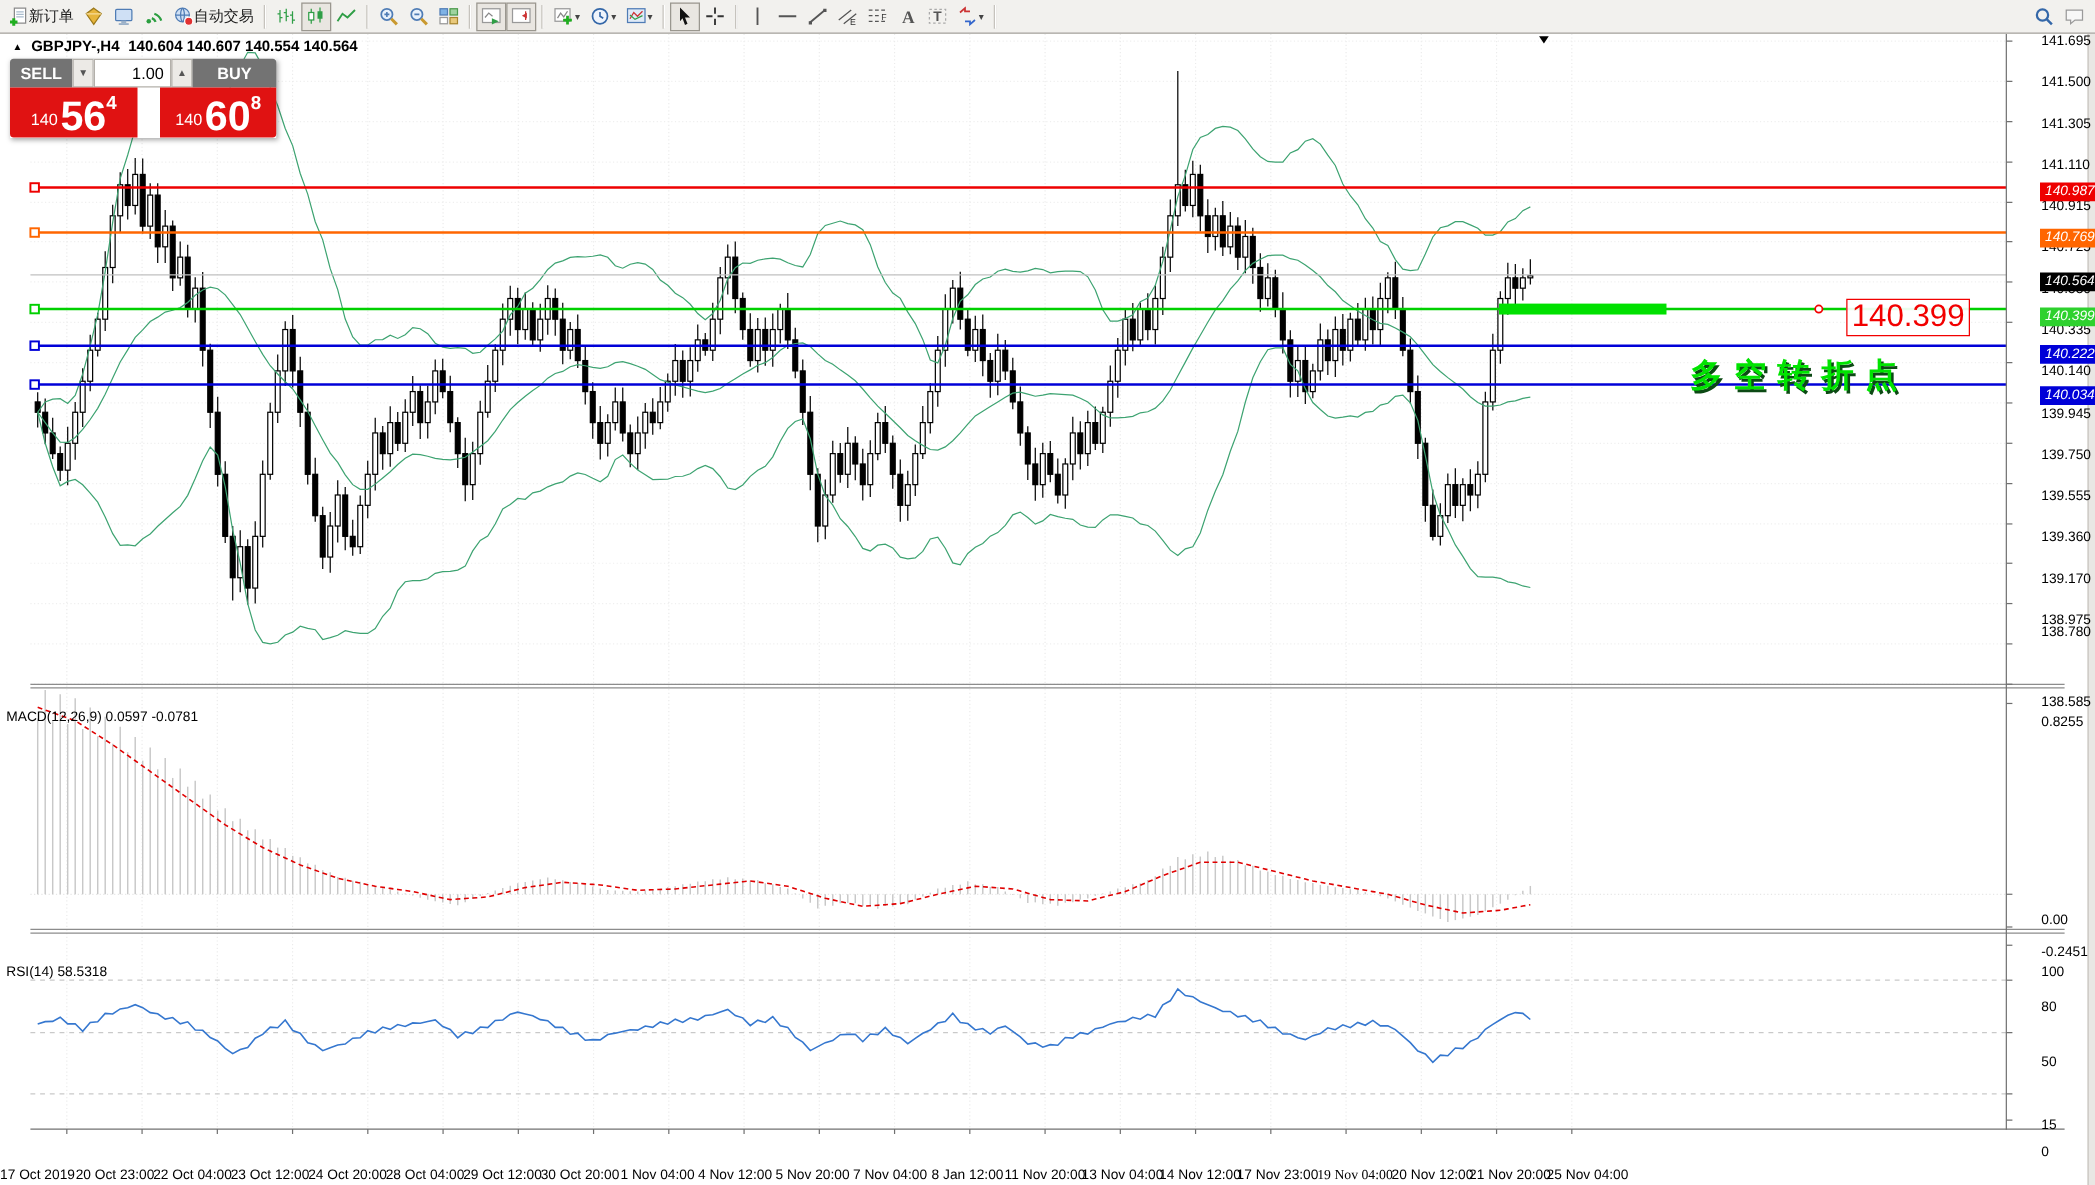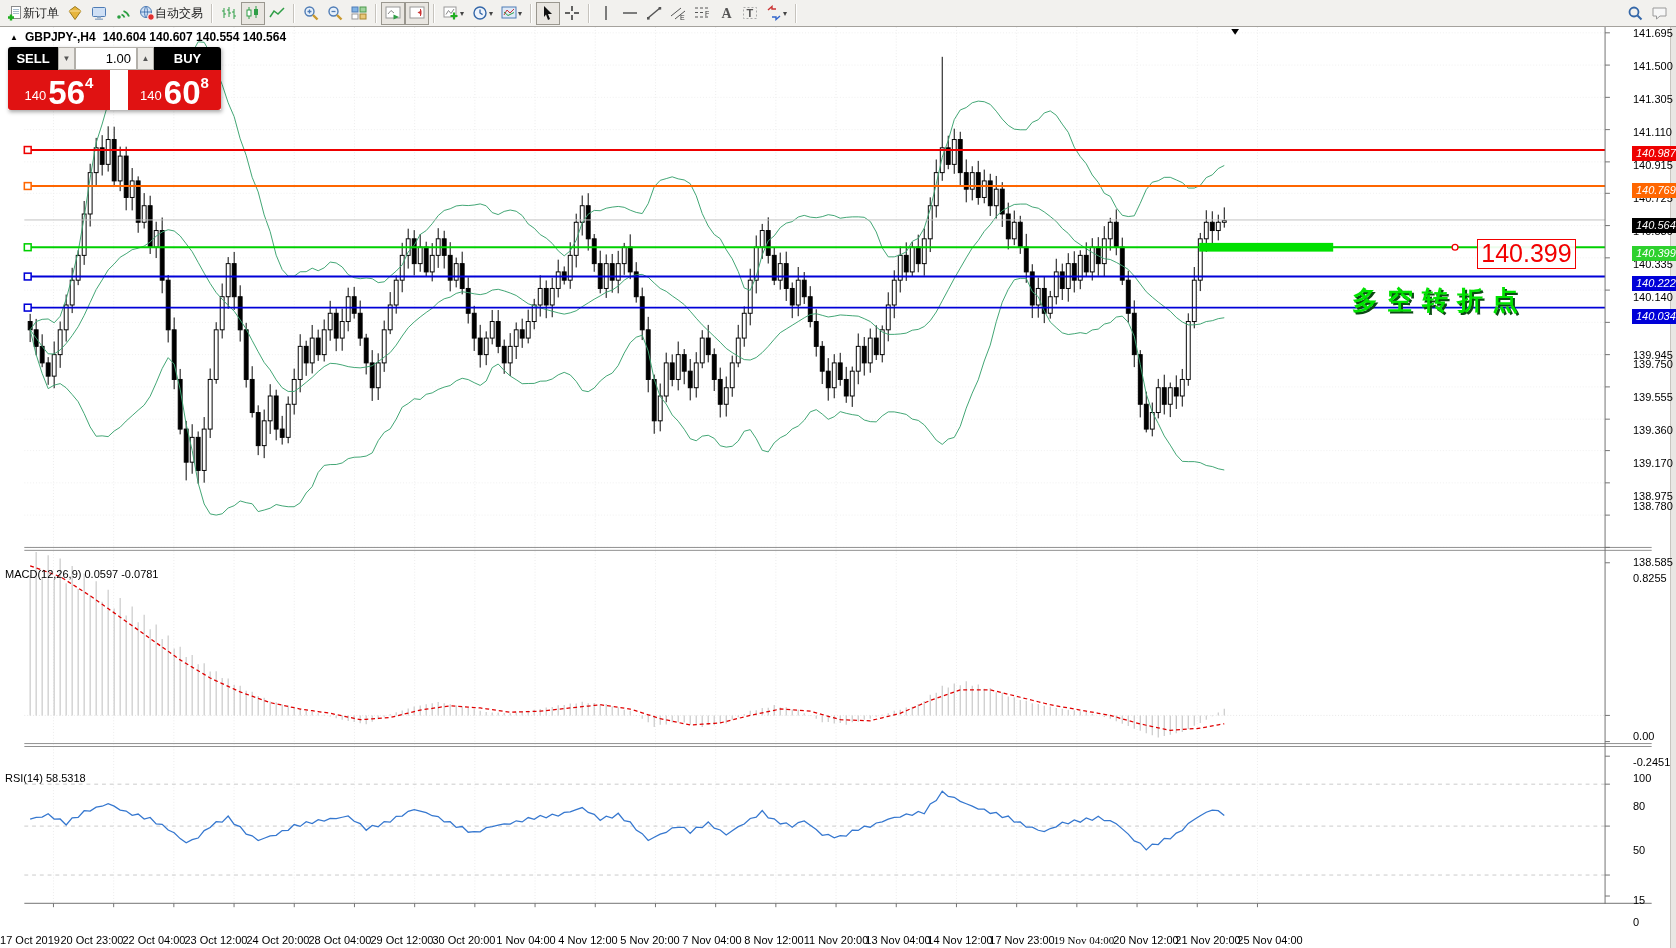--- a/index.html
+++ b/index.html
@@ -23,21 +23,21 @@
   .ws{position:absolute;top:27px;left:0;width:1676px;height:921px;background:#fff;}
   #cv{position:absolute;top:0;left:0;}
   .hdr{position:absolute;left:10px;top:3px;display:flex;align-items:center;gap:7px;
        font:bold 12px "Liberation Sans",sans-serif;color:#000;z-index:5;}
   .hdr .tri{font-size:8px;}
   .ind-label{position:absolute;font:11px "Liberation Sans",sans-serif;color:#000;z-index:5;}
   
   .panel{position:absolute;left:8px;top:20px;width:213px;z-index:6;
          box-shadow:1px 2px 4px rgba(0,0,0,.35);}
   .trow{display:flex;height:23px;}
-  .btn-sell,.btn-buy{background:#000000;color:#fff;font-weight:bold;font-size:13px;
+  .btn-sell,.btn-buy{background:#737373;color:#fff;font-weight:bold;font-size:13px;
        display:flex;align-items:center;justify-content:center;}
   .btn-sell{width:50px;border-radius:3px 0 0 0;}
   .btn-buy{flex:1;border-radius:0 3px 0 0;}
   .step{width:17px;background:#eceae6;border:1px solid #b3b0aa;color:#555;font-size:8px;
         display:flex;align-items:center;justify-content:center;box-sizing:border-box;}
   .vol{width:62px;border:1px solid #b3b0aa;text-align:right;font-size:13px;padding:0 5px;
        box-sizing:border-box;outline:none;}
   .brow{display:flex;height:40px;background:#fff;gap:18px;}
   .pricebox{background:#e01212;color:#fff;display:flex;align-items:flex-end;
             justify-content:center;padding-bottom:4px;box-sizing:border-box;}
@@ -1018,21 +1018,21 @@
   <div id="price-axis">
       <div class="axis-label" style="top: -0.5px;">141.695</div>
       <div class="axis-label" style="top: 32.728px;">141.500</div>
       <div class="axis-label" style="top: 65.956px;">141.305</div>
       <div class="axis-label" style="top: 99.184px;">141.110</div>
       <div class="axis-label" style="top: 132.412px;">140.915</div>
       <div class="axis-label" style="top: 164.788px;">140.725</div>
       <div class="axis-label" style="top: 198.016px;">140.530</div>
       <div class="axis-label" style="top: 231.244px;">140.335</div>
       <div class="axis-label" style="top: 264.472px;">140.140</div>
-      <div class="axis-label" style="top: 297.7px; margin-top: 24px;">139.945</div>
+      <div class="axis-label" style="top: 297.7px;">139.945</div>
       <div class="axis-label" style="top: 330.928px;">139.750</div>
       <div class="axis-label" style="top: 364.156px;">139.555</div>
       <div class="axis-label" style="top: 397.384px;">139.360</div>
       <div class="axis-label" style="top: 429.76px;">139.170</div>
       <div class="axis-label" style="top: 462.988px;">138.975</div>
       <div class="axis-label" style="top: 473px;">138.780</div>
       <div class="axis-label" style="top: 529.444px;">138.585</div>
       <div class="axis-label" style="top: 545.299px;">0.8255</div>
       <div class="axis-label" style="top: 702.5px;">0.00</div>
       <div class="axis-label" style="top: 729.461px;">-0.2451</div>
@@ -1054,21 +1054,21 @@
       <div class="time-label" style="left: 154px;">22 Oct 04:00</div>
       <div class="time-label" style="left: 216px;">23 Oct 12:00</div>
       <div class="time-label" style="left: 278px;">24 Oct 20:00</div>
       <div class="time-label" style="left: 340px;">28 Oct 04:00</div>
       <div class="time-label" style="left: 402px;">29 Oct 12:00</div>
       <div class="time-label" style="left: 464px;">30 Oct 20:00</div>
       <div class="time-label" style="left: 526px;">1 Nov 04:00</div>
       <div class="time-label" style="left: 588px;">4 Nov 12:00</div>
       <div class="time-label" style="left: 650px;">5 Nov 20:00</div>
       <div class="time-label" style="left: 712px;">7 Nov 04:00</div>
-      <div class="time-label" style="left: 774px;">8 Nov 12:00</div>
+      <div class="time-label" style="left: 774px;">8 Jan 12:00</div>
       <div class="time-label" style="left: 836px;">11 Nov 20:00</div>
       <div class="time-label" style="left: 898px;">13 Nov 04:00</div>
       <div class="time-label" style="left: 960px;">14 Nov 12:00</div>
       <div class="time-label" style="left: 1022px;">17 Nov 23:00</div>
       <div class="time-label" style="left: 1084px; font-family: Liberation Serif, serif;">19 Nov 04:00</div>
       <div class="time-label" style="left: 1146px;">20 Nov 12:00</div>
       <div class="time-label" style="left: 1208px;">21 Nov 20:00</div>
       <div class="time-label" style="left: 1270px;">25 Nov 04:00</div>
     </div>
   <div class="right-strip"></div>

